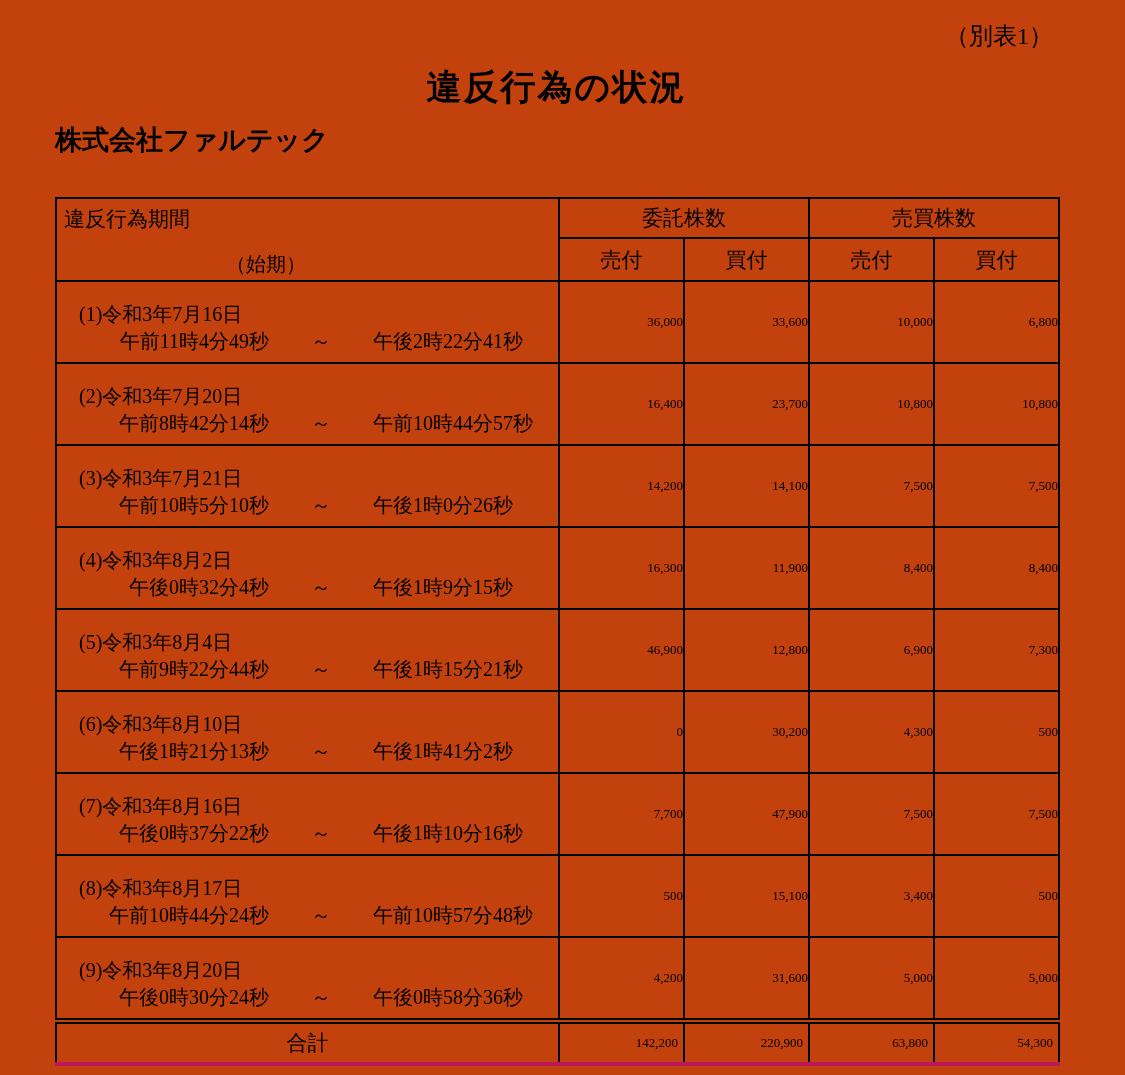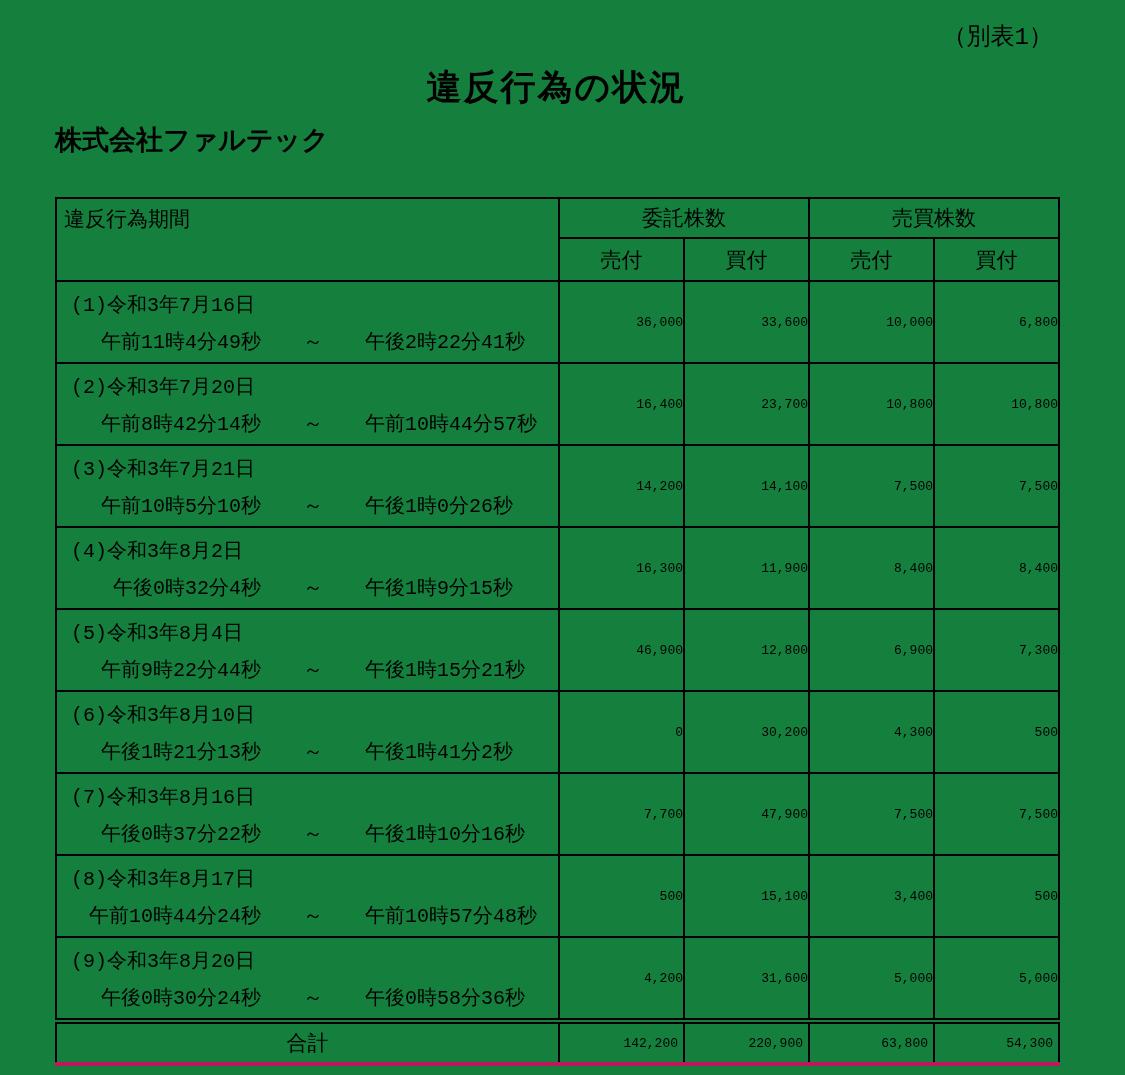--- a/index.html
+++ b/index.html
@@ -4,23 +4,23 @@
 <style>
   html, body {
     margin: 0;
     padding: 0;
     background: #ffffff;
   }
   .page {
     position: relative;
     width: 1125px;
     height: 1075px;
-    background: #15803d;
+    background: #c2410c;
     color: #000000;
-    font-family: Liberation Mono, monospace;
+    font-family: Liberation Serif, serif;
     overflow: hidden;
   }
   .annex {
     position: absolute;
     top: 20px;
     right: 72px;
     font-size: 24px;
     white-space: nowrap;
   }
   .doc-title {
@@ -71,41 +71,41 @@
 
   
   tr.head-row-1 th { height: 38px; font-size: 21px; text-align: center; vertical-align: middle; }
   tr.head-row-2 th { height: 41px; font-size: 21px; text-align: center; vertical-align: middle; border-radius: 7px; }
   td.period-head {
     vertical-align: top;
     font-size: 21px;
   }
   .period-head-inner {
     display: flex;
-    flex-direction: column;
+    flex-direction: row;
     justify-content: space-between;
     height: 79px;
     box-sizing: border-box;
     padding: 6px 0 8px 0;
   }
   .period-head-line1 { padding-left: 7px; white-space: nowrap; }
   .period-head-line2 { white-space: nowrap; font-size: 20px; margin-top: 46px; }
   .start-label { margin-left: 36px; }
   .end-label   { margin-left: 254px; }
 
   
   tr.body-row td { height: 80px; }
   td.period-cell { vertical-align: top; }
   .period-inner {
     display: flex;
     flex-direction: column;
-    justify-content: space-between;
+    justify-content: flex-end;
     height: 80px;
     box-sizing: border-box;
-    padding: 9px 0 7px 8px;
+    padding: 9px 0 7px 16px;
     font-size: 20px;
   }
   .date-line { padding-left: 6px; white-space: nowrap; }
   .time-line { display: flex; align-items: baseline; white-space: nowrap; }
   .time-start { width: 196px; text-align: right; }
   .time-tilde { width: 104px; text-align: center; }
   .time-end   { flex: 1; text-align: left; }
 
   td.num-cell {
     text-align: right;

